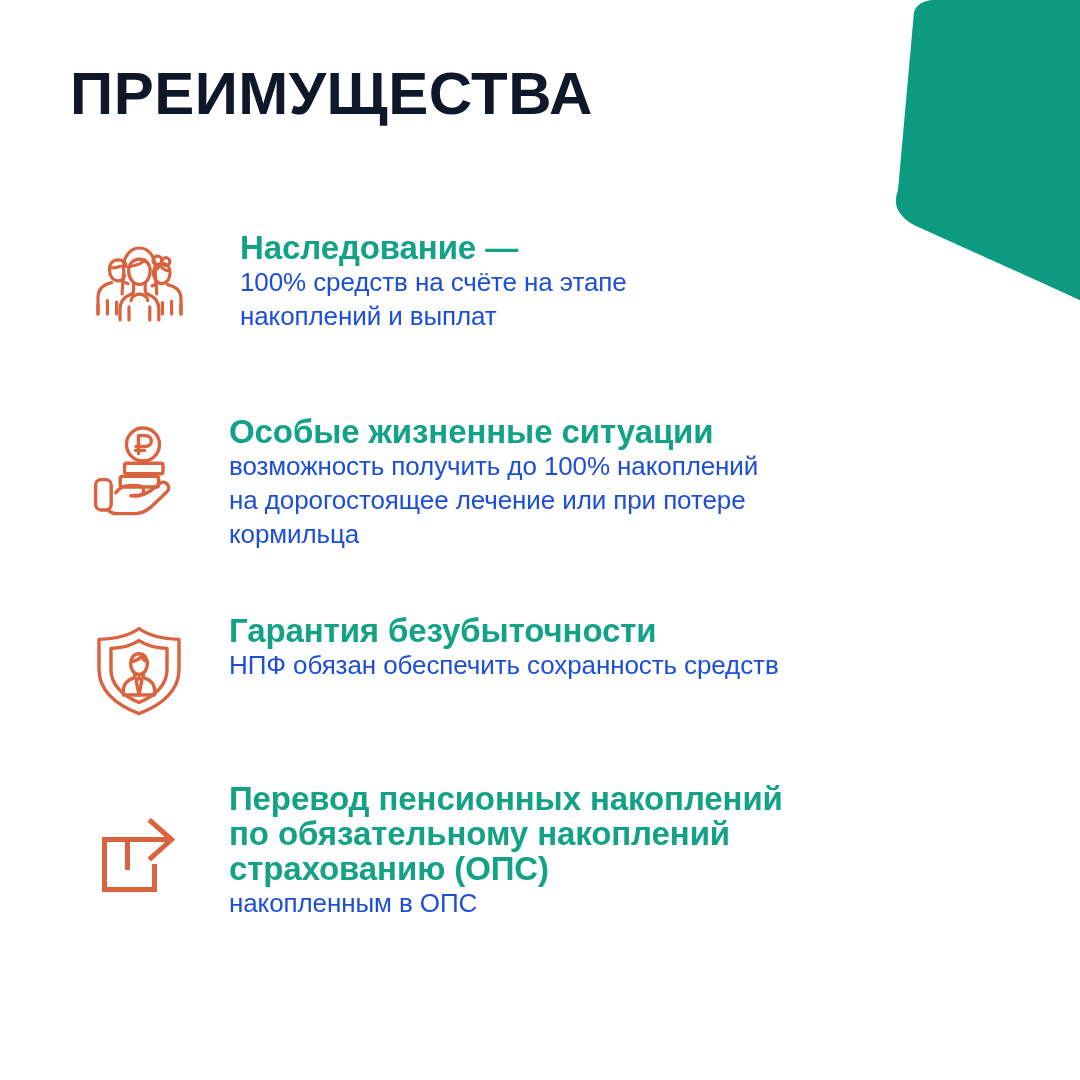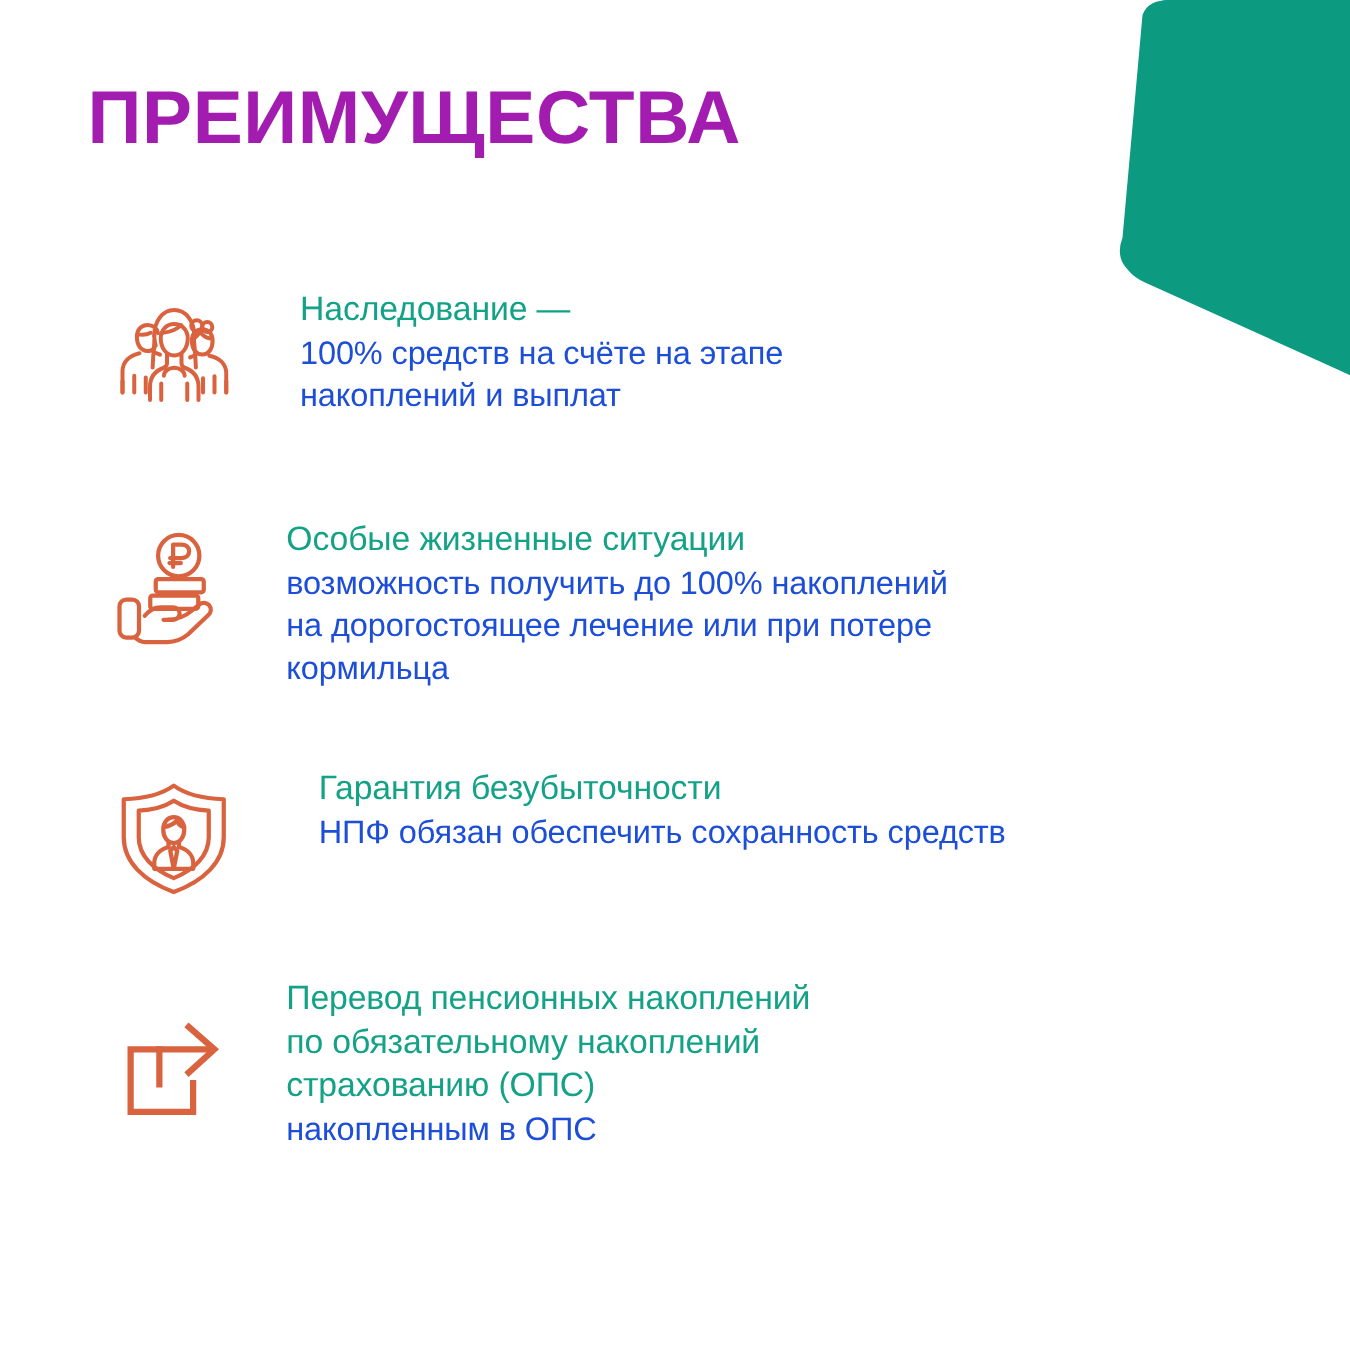--- a/index.html
+++ b/index.html
@@ -41,21 +41,21 @@
   
   .page-title {
     position: absolute;
     left: 70px;
     top: 58px;
     margin: 0;
     font-size: 60px;
     line-height: 72px;
     font-weight: 700;
     letter-spacing: 0.5px;
-    color: #a21caf;
+    color: #0f172a;
     white-space: nowrap;
   }
 
   
   .benefits {
     position: absolute;
     left: 0;
     top: 228px;
     width: 1080px;
   }
@@ -79,23 +79,23 @@
     display: block;
   }
 
   .benefit-text {
     flex: 1 1 auto;
     padding-top: 2px;
   }
 
   .benefit-heading {
     margin: 0;
-    font-size: 27px;
+    font-size: 33px;
     line-height: 35px;
-    font-weight: 400;
+    font-weight: 700;
     color: #14a287;
     letter-spacing: -0.1px;
   }
 
   .benefit-body {
     margin: 0;
     font-size: 26px;
     line-height: 34px;
     font-weight: 400;
     color: #1d4ed8;
@@ -104,21 +104,21 @@
 
   
   .row-1 { margin-top: 0px; }
   .row-1 .benefit-icon { margin-top: 8px; }
   .row-1 .benefit-text { margin-left: 42px; }
 
   .row-2 { margin-top: 72px; }
   .row-2 .benefit-icon { margin-top: 12px; }
   .row-2 .benefit-text { margin-left: 31px; }
 
-  .row-3 { margin-top: 60px; gap: 26px; }
+  .row-3 { margin-top: 60px; }
   .row-3 .benefit-icon { margin-top: 12px; }
   .row-3 .benefit-text { margin-left: 31px; }
 
   .row-4 { margin-top: 52px; }
   .row-4 .benefit-icon { margin-top: 34px; }
   .row-4 .benefit-text { margin-left: 31px; }
 
   .benefit-line { display: block; }
 </style>
 </head>

